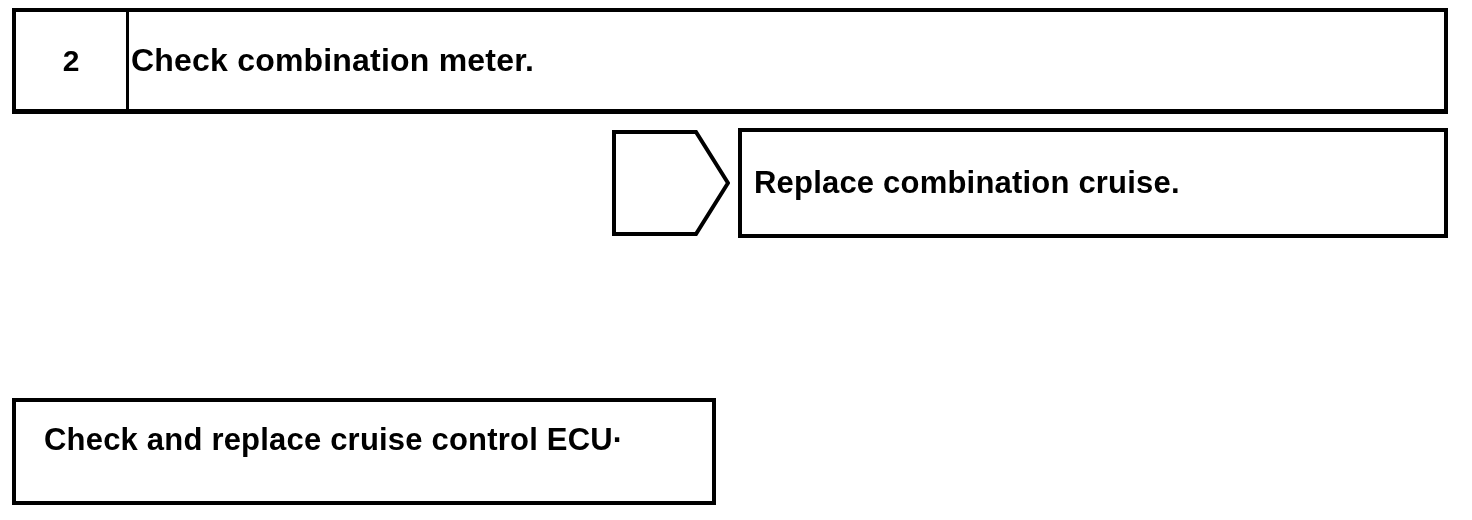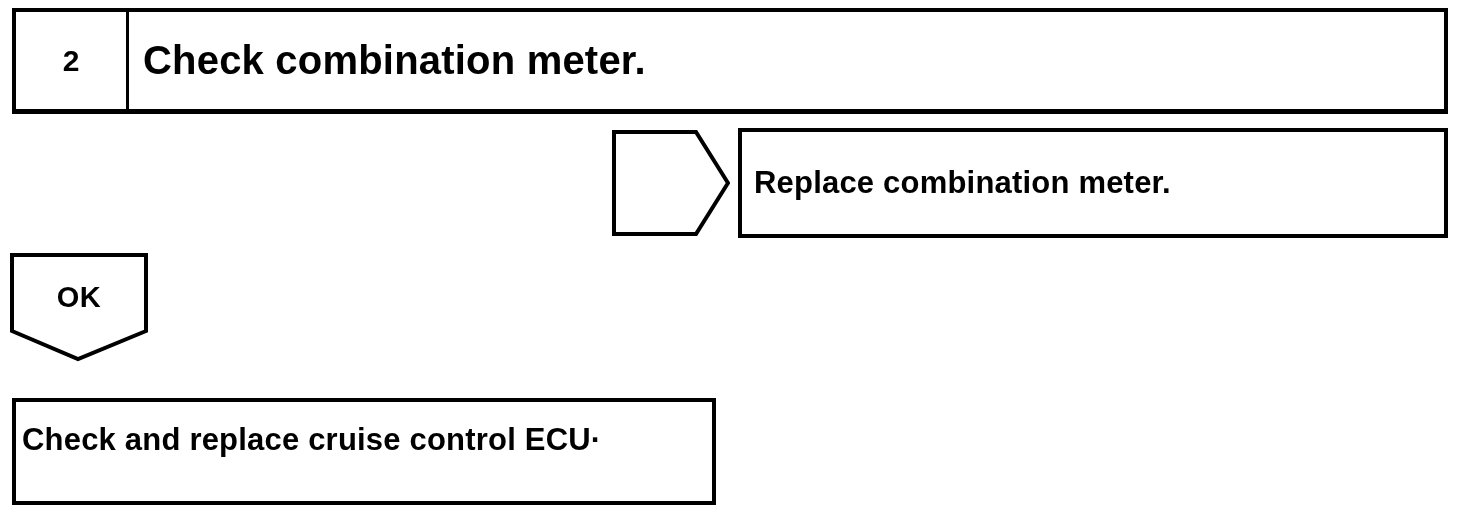--- a/index.html
+++ b/index.html
@@ -29,22 +29,22 @@
     border-right: 3px solid #000;
     display: flex;
     align-items: center;
     justify-content: center;
     font-size: 30px;
   }
   .step-instr-cell {
     flex: 1;
     display: flex;
     align-items: center;
-    padding-left: 14px;
-    font-size: 40px;
+    padding-left: 2px;
+    font-size: 32px;
     letter-spacing: 0.2px;
   }
   
   .ng-connector {
     position: absolute;
     left: 612px; top: 130px;
     width: 118px; height: 106px;
   }
   .ng-connector svg, .ok-connector svg { display: block; }
   .connector-label {
@@ -77,21 +77,21 @@
     padding-left: 12px;
     font-size: 31px;
     letter-spacing: 0.2px;
   }
   .final-box {
     position: absolute;
     left: 12px; top: 398px;
     width: 704px; height: 107px;
     border: 4px solid #000;
     background: #fff;
-    padding: 20px 0 0 6px;
+    padding: 20px 0 0 28px;
     font-size: 31px;
     letter-spacing: 0.2px;
   }
 </style>
 </head>
 <body>
 
 <div class="canvas">
 
   <div class="step-box">
@@ -99,27 +99,21 @@
     <div class="step-instr-cell">Check combination meter.</div>
   </div>
 
   <div class="ng-connector">
     <svg width="118" height="106" viewBox="0 0 118 106">
       <polygon points="2,2 84,2 116,53 84,104 2,104" fill="#ffffff" stroke="#000000" stroke-width="4" stroke-linejoin="miter"></polygon>
     </svg>
   </div>
 
   <div class="replace-box">
-    <span>Replace combination meter.</span>
+    <span>Replace combination cruise.</span>
   </div>
 
-  <div class="ok-connector">
-    <svg width="138" height="109" viewBox="0 0 138 109">
-      <polygon points="2,2 136,2 136,78 68,106 2,78" fill="#ffffff" stroke="#000000" stroke-width="4" stroke-linejoin="miter"></polygon>
-    </svg>
-    <div class="connector-label ok-label">OK</div>
-  </div>
 
   <div class="final-box">
     <span>Check and replace cruise control ECU·</span>
   </div>
 
 </div>
 
 </body></html>

